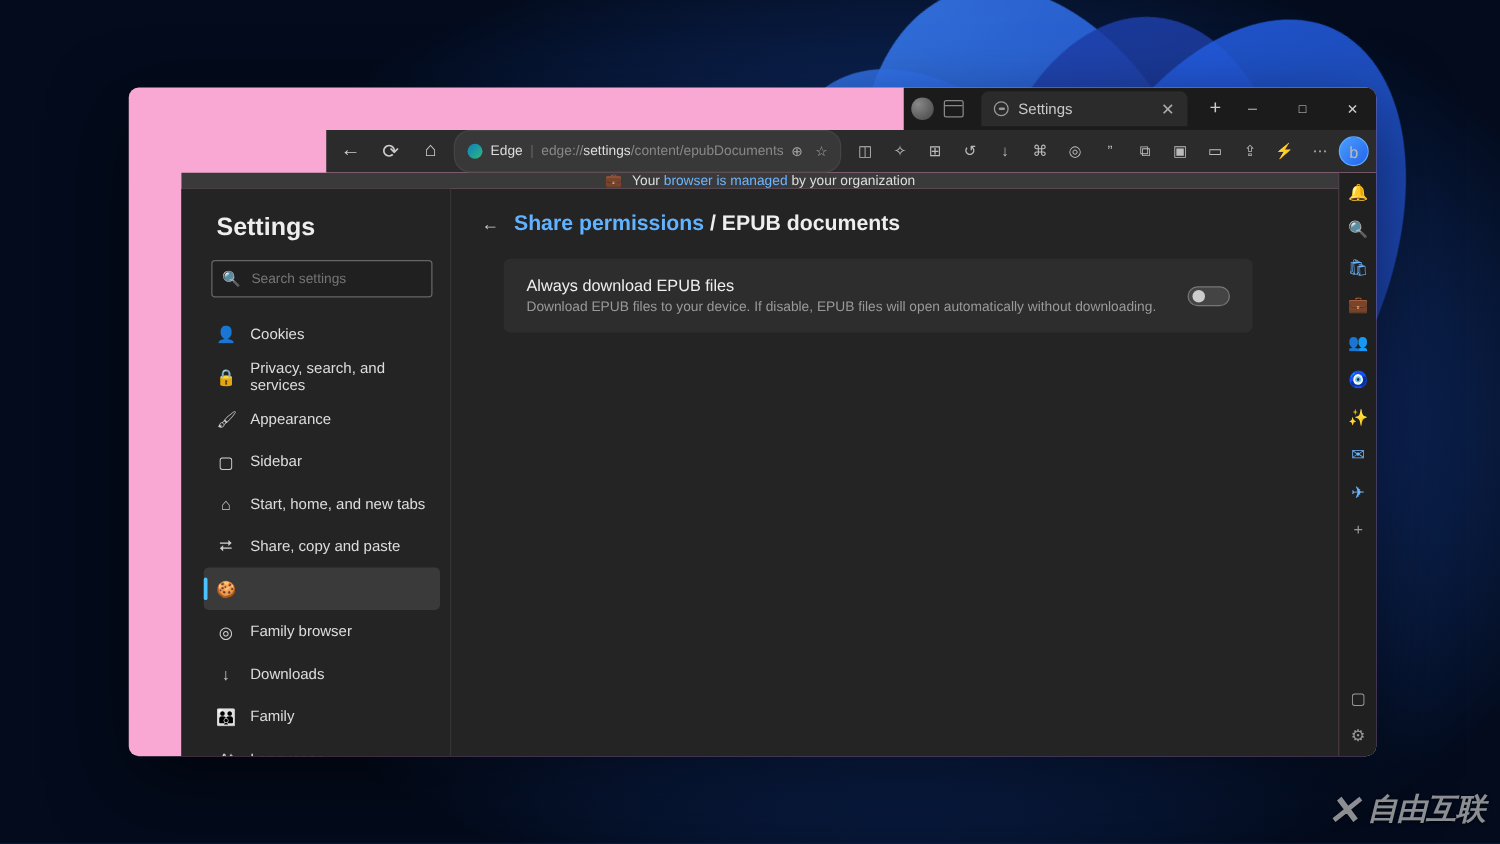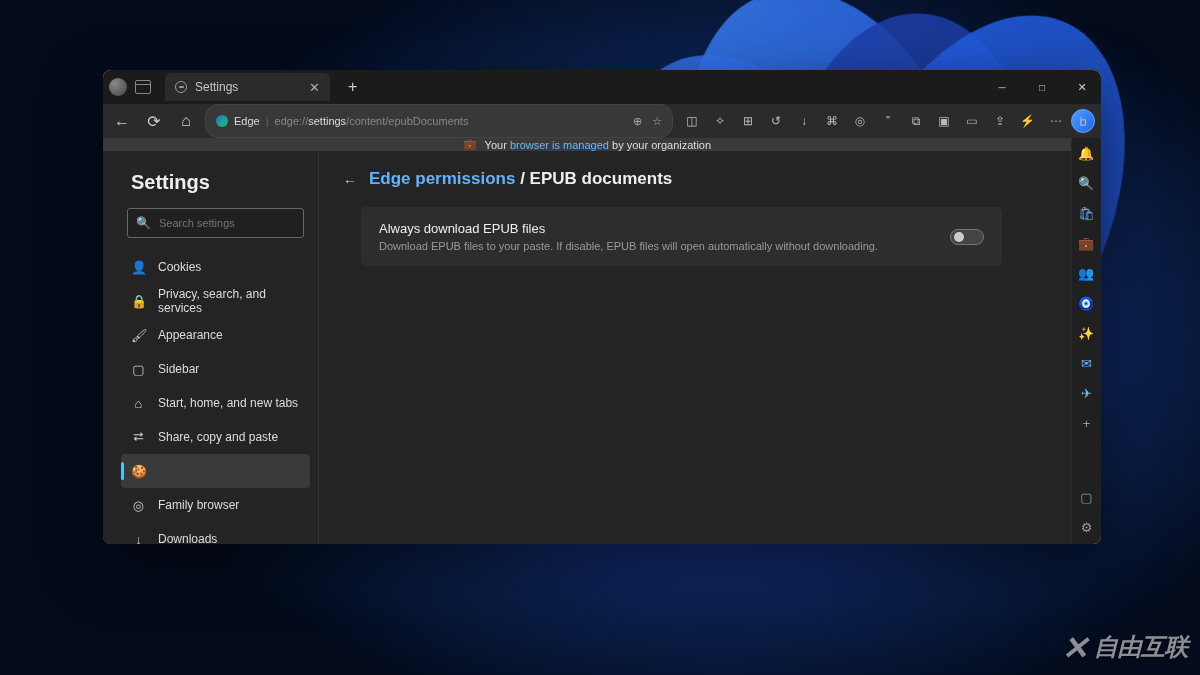--- a/index.html
+++ b/index.html
@@ -8,21 +8,21 @@
 
 .wallpaper { position: absolute; inset: 0; background: radial-gradient(ellipse 600px 400px at 60% 50%, #2563eb 0%, #1e40af 30%, #0a1f4a 70%, #030b1c 100%); }
 .bloom { position: absolute; left: 48%; top: -10%; width: 600px; height: 700px; }
 .petal { position: absolute; background: linear-gradient(135deg, #3b82f6 0%, #1d4ed8 100%); border-radius: 50% 50% 50% 0; opacity: 0.85; filter: blur(0.5px); }
 .petal:nth-child(1) { width: 280px; height: 450px; left: 120px; top: 50px; transform: rotate(-18deg); }
 .petal:nth-child(2) { width: 260px; height: 420px; left: 200px; top: 80px; transform: rotate(5deg); background: linear-gradient(135deg, #1e40af, #1e3a8a); }
 .petal:nth-child(3) { width: 240px; height: 400px; left: 80px; top: 100px; transform: rotate(-35deg); }
 .petal:nth-child(4) { width: 260px; height: 430px; left: 270px; top: 70px; transform: rotate(25deg); background: linear-gradient(135deg, #2563eb, #1e40af); }
 
 
-.window { position: absolute; left: 103px; top: 70px; width: 998px; height: 474px; background: #f9a8d4; border-radius: 8px; overflow: hidden; box-shadow: 0 20px 60px rgba(0,0,0,.55); display: flex; flex-direction: column; }
+.window { position: absolute; left: 103px; top: 70px; width: 998px; height: 535px; background: #f9a8d4; border-radius: 8px; overflow: hidden; box-shadow: 0 20px 60px rgba(0,0,0,.55); display: flex; flex-direction: column; align-items: flex-end; }
 
 .titlebar { height: 34px; background: #1b1b1b; display: flex; align-items: center; color: #c8c8c8; font-size: 12px; }
 .titlebar .left { display: flex; align-items: center; gap: 8px; padding-left: 6px; }
 .titlebar .avatar { width: 18px; height: 18px; border-radius: 50%; background: radial-gradient(circle at 30% 30%, #888, #444); }
 .titlebar .tablayout { width: 16px; height: 14px; border: 1.2px solid #888; border-radius: 2px; position: relative; }
 .titlebar .tablayout::after { content: ""; position: absolute; left: 0; top: 3px; right: 0; border-top: 1.2px solid #888; }
 .tab { display: flex; align-items: center; gap: 8px; background: #2b2b2b; height: 28px; padding: 0 10px; border-radius: 6px 6px 0 0; margin-left: 6px; min-width: 165px; }
 .tab .g { width: 12px; height: 12px; border: 1.4px solid #9a9a9a; border-radius: 50%; position: relative; }
 .tab .g::after { content: ""; position: absolute; width: 5px; height: 2px; background: #9a9a9a; right: 2px; top: 4px; border-radius: 1px; }
 .tab .close { color: #aaa; font-size: 13px; margin-left: auto; cursor: pointer; }
@@ -206,27 +206,27 @@
               <div class="nitem">
                 <span class="ic">Aᵗ</span>
                 <span>Languages</span>
               </div>
             </div>
         </div>
         <div class="main">
           <div class="crumb">
             <span class="back">←</span>
             <span class="title">
-              <span class="link">Edge permissions</span><span class="cur"> / </span><span class="cur">EPUB documents</span>
+              <span class="link">Share permissions</span><span class="cur"> / </span><span class="cur">EPUB documents</span>
             </span>
           </div>
           <div class="card">
             <div class="txt">
               <div class="ct">Always download EPUB files</div>
-              <div class="cd">Download EPUB files to your paste. If disable, EPUB files will open automatically without downloading.</div>
+              <div class="cd">Download EPUB files to your device. If disable, EPUB files will open automatically without downloading.</div>
             </div>
             <div class="toggle">
               <div class="knob"></div>
             </div>
           </div>
         </div>
       </div>
     </div>
     <div class="sidebar-right">
       <div class="si">🔔</div>

